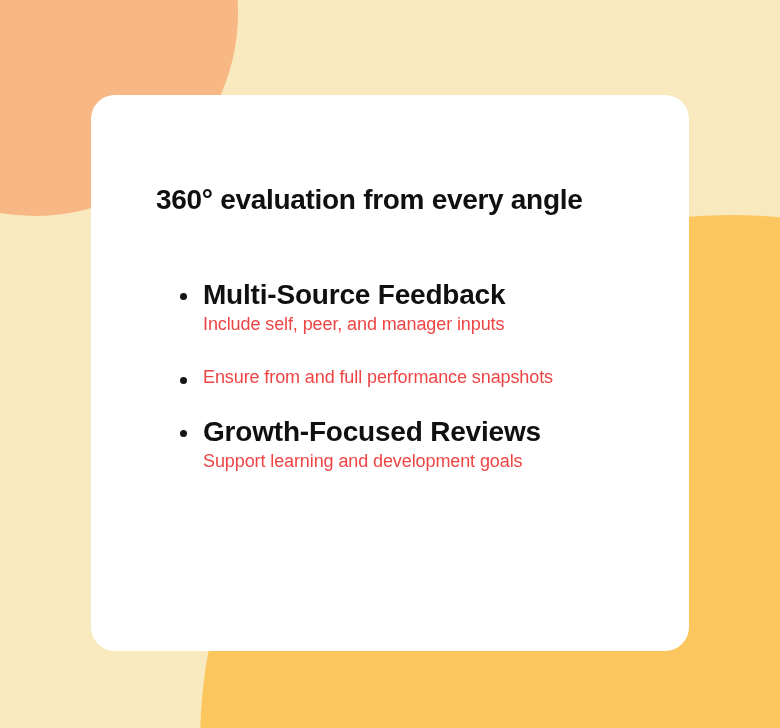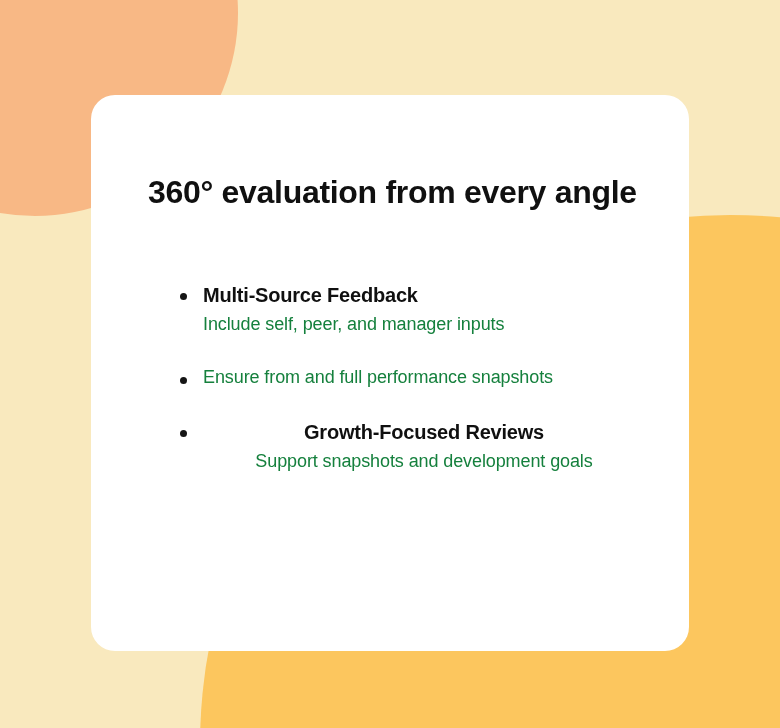--- a/index.html
+++ b/index.html
@@ -53,22 +53,22 @@
     border-radius: 24px;
     box-sizing: border-box;
     padding: 0;
   }
 
   .card-title {
     position: absolute;
     left: 49px;
     top: 68px;
     width: 520px;
-    margin: 8px;
-    font-size: 32px;
+    margin: 16px;
+    font-size: 28px;
     line-height: 42px;
     font-weight: 700;
     letter-spacing: -0.3px;
     color: #101010;
   }
 
   .bullet-list {
     position: absolute;
     left: 84px;
     top: 186px;
@@ -78,49 +78,48 @@
     padding: 0;
   }
 
   .bullet-item {
     position: relative;
     padding-left: 28px;
     margin-bottom: 29px;
   }
   .bullet-item:last-child {
     margin-bottom: 0;
-    text-align: center;
   }
 
   .bullet-dot {
     position: absolute;
     left: 5px;
     top: 12px;
     width: 7px;
     height: 7px;
     border-radius: 50%;
     background: #151515;
   }
 
   .bullet-heading {
     display: block;
-    font-size: 20px;
+    font-size: 28px;
     line-height: 28px;
     font-weight: 700;
     color: #101010;
     letter-spacing: -0.2px;
   }
 
   .bullet-sub {
     display: block;
     margin-top: 3px;
     font-size: 18px;
     line-height: 24px;
     font-weight: 400;
-    color: #15803d;
+    color: #ef4444;
     letter-spacing: -0.1px;
   }
 </style>
 </head>
 <body>
 
 <div class="stage">
 
   <div class="blob blob-salmon"></div>
   <div class="blob blob-amber"></div>
@@ -138,19 +137,19 @@
       </li>
 
       <li class="bullet-item">
         <span class="bullet-dot"></span>
         <span class="bullet-sub">Ensure from and full performance snapshots</span>
       </li>
 
       <li class="bullet-item">
         <span class="bullet-dot"></span>
         <span class="bullet-heading">Growth-Focused Reviews</span>
-        <span class="bullet-sub">Support snapshots and development goals</span>
+        <span class="bullet-sub">Support learning and development goals</span>
       </li>
 
     </ul>
 
   </div>
 </div>
 
 </body></html>

